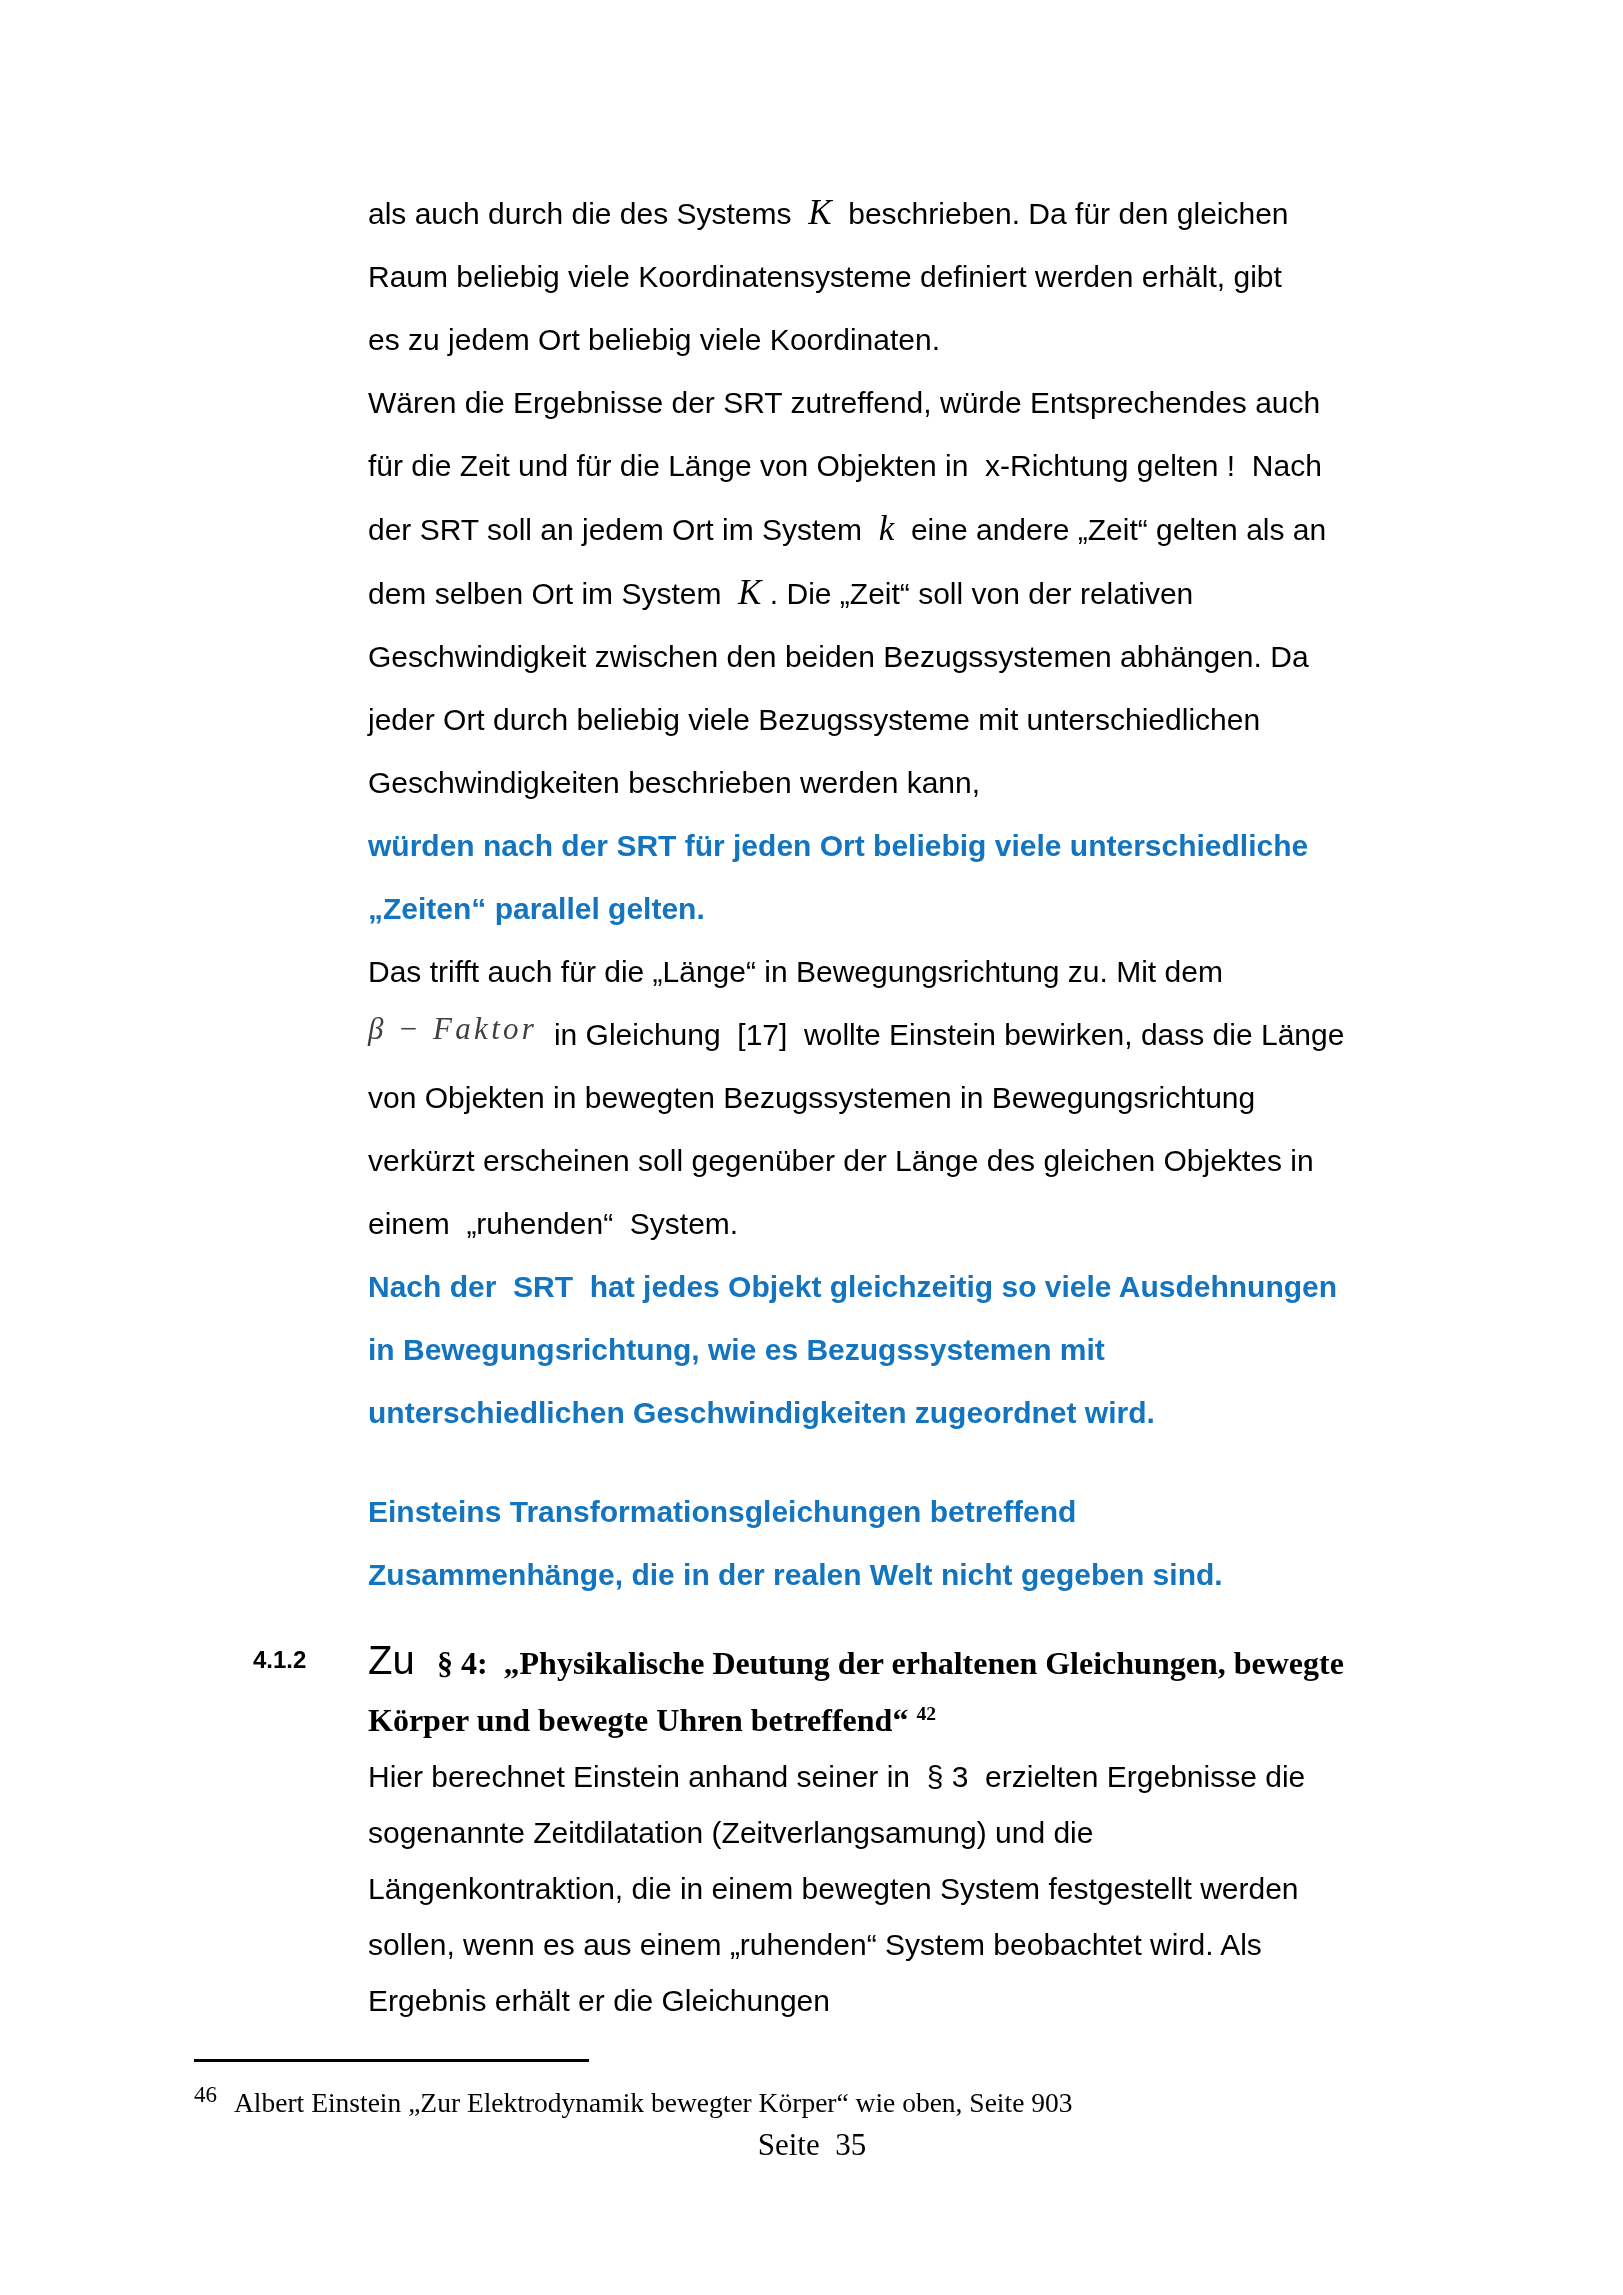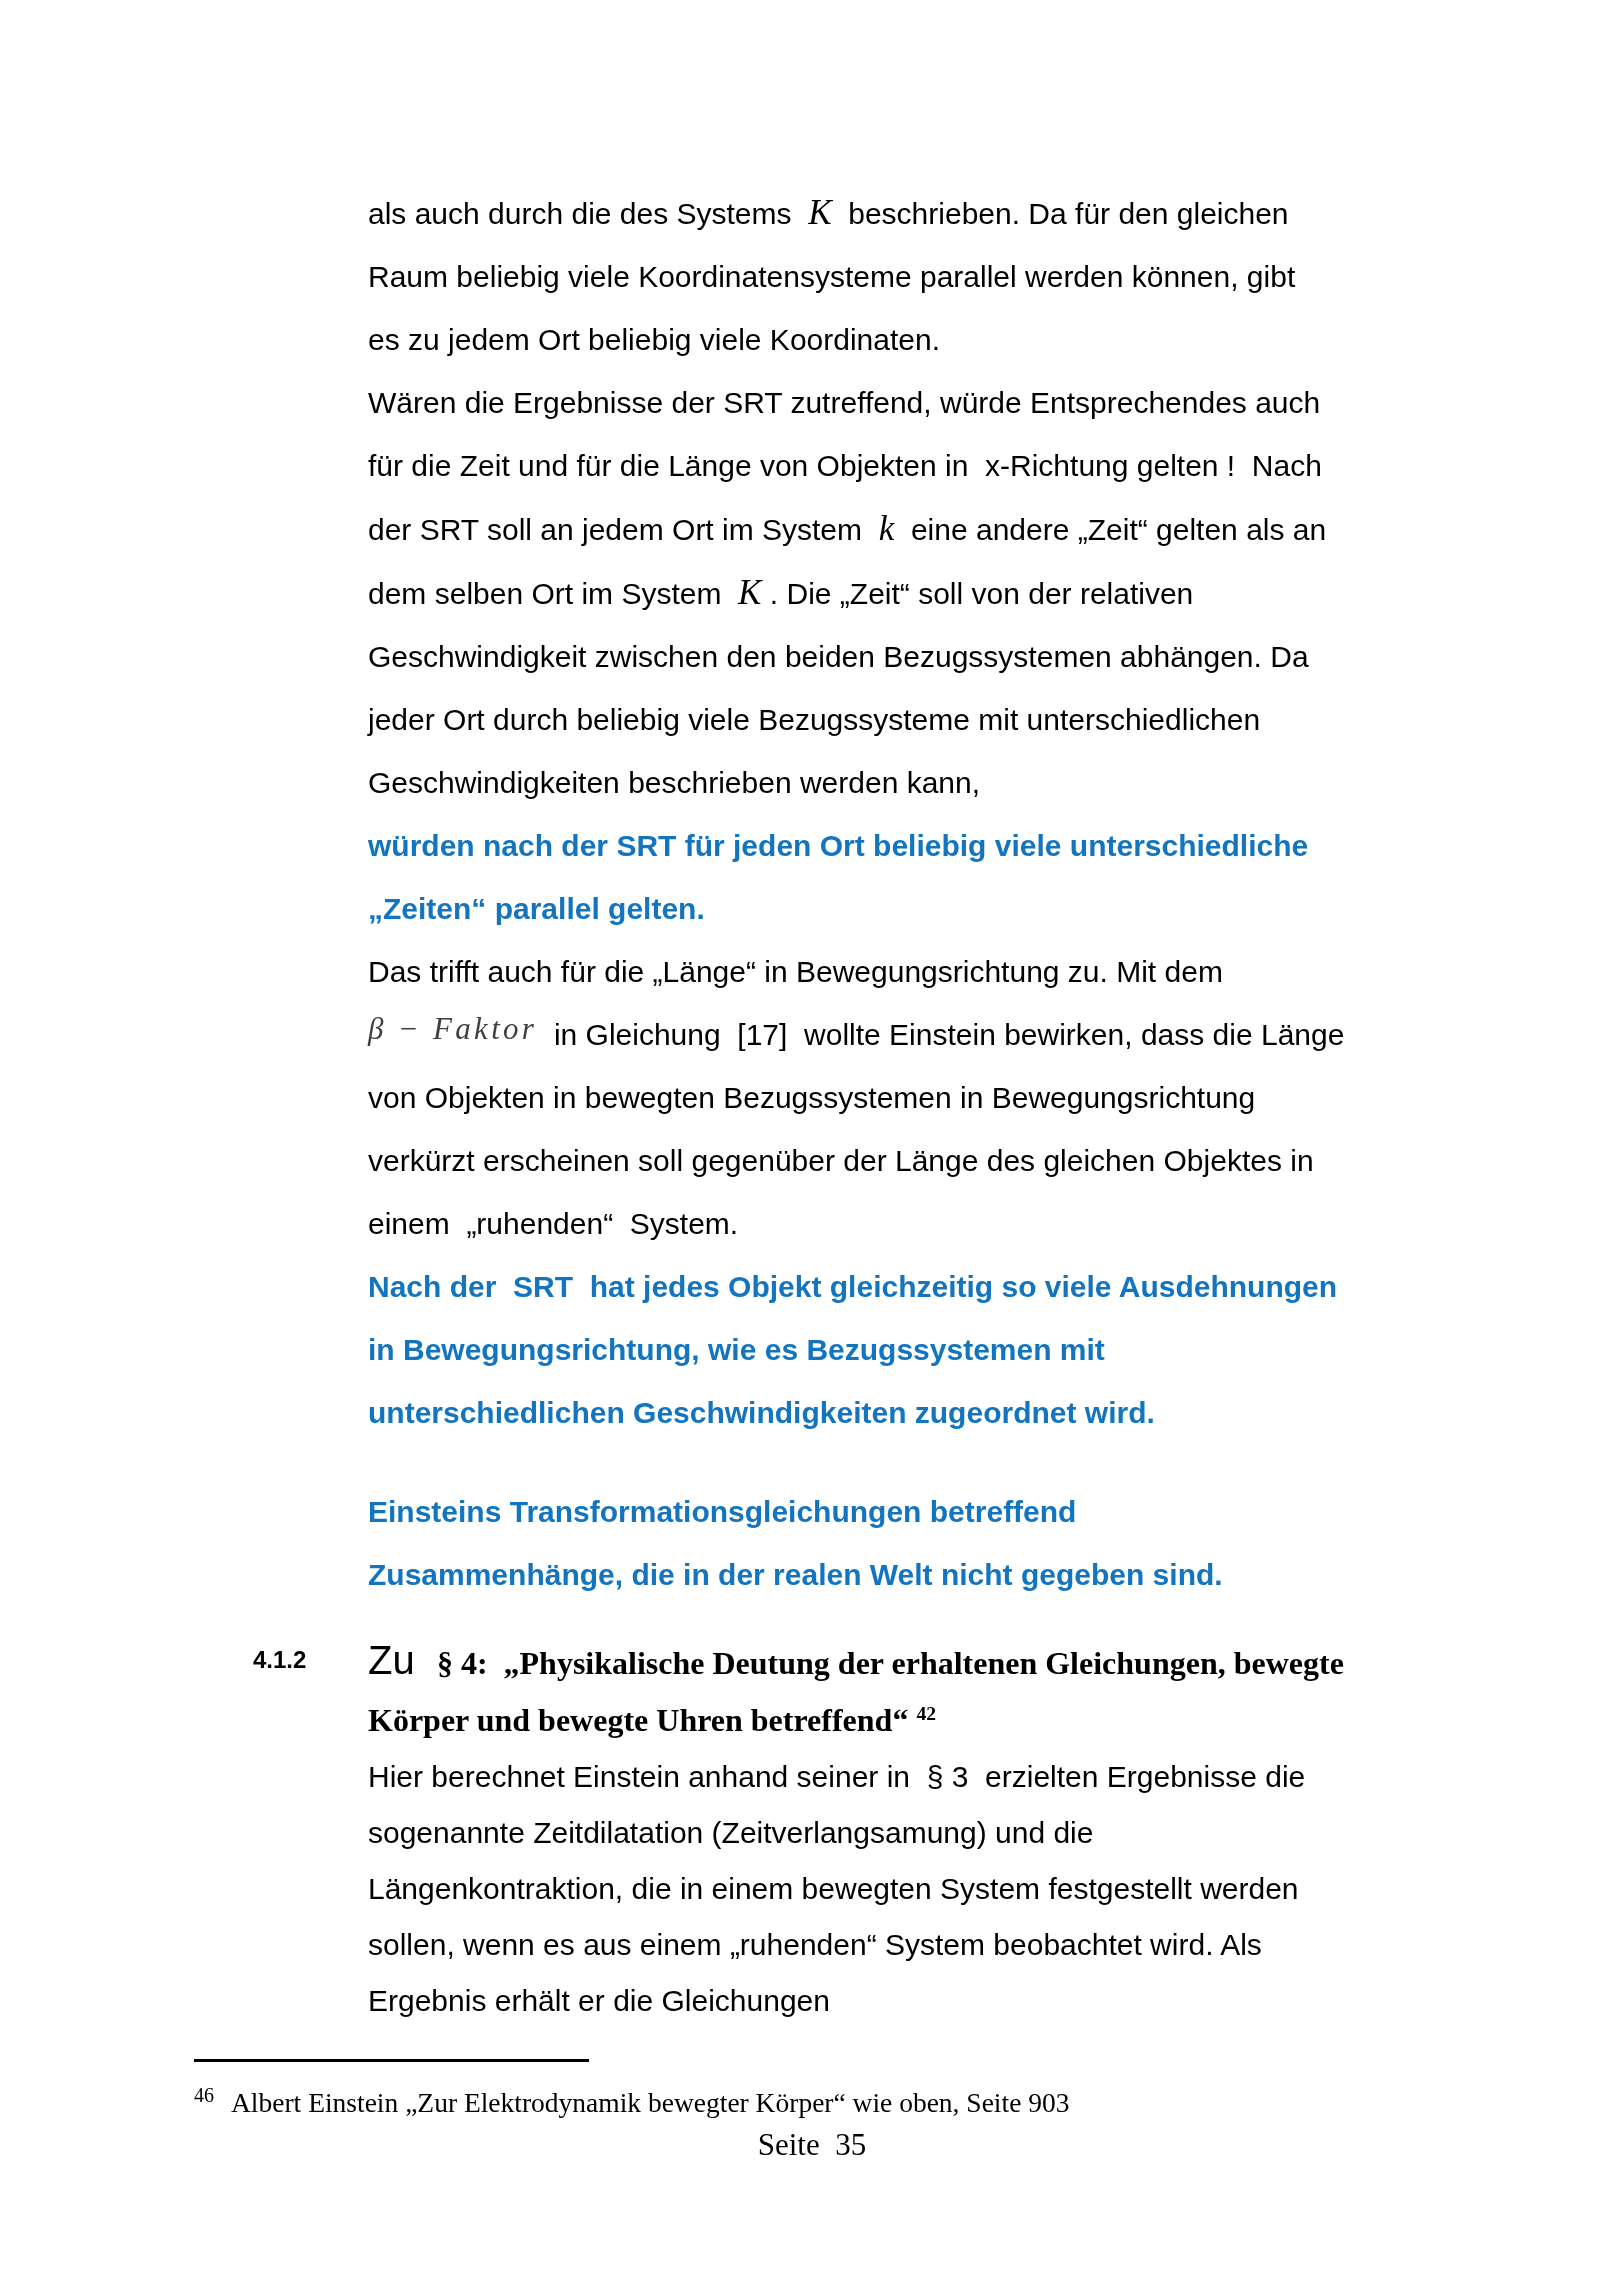--- a/index.html
+++ b/index.html
@@ -93,42 +93,42 @@
     background: #000000;
   }
   .fn-line {
     margin: 25px 0 0 194px;
     font-family: "Liberation Serif", serif;
     font-size: 27.5px;
     white-space: pre;
     color: #000000;
   }
   .fn-marker {
-    font-size: 20px;
+    font-size: 23px;
     vertical-align: super;
     margin-right: 17px;
     line-height: 0;
   }
   .page-footer {
     margin-top: 8px;
     text-align: center;
     font-family: "Liberation Serif", serif;
     font-size: 31px;
     white-space: pre;
     color: #000000;
   }
 </style>
 </head>
 <body>
 
 <div id="page">
 
   <div id="content">
       <div class="line"><span class="run-body">als auch durch die des Systems  </span><span class="run-math">K</span><span class="run-body">  beschrieben. Da für den gleichen</span></div>
-      <div class="line"><span class="run-body">Raum beliebig viele Koordinatensysteme parallel werden können, gibt</span></div>
+      <div class="line"><span class="run-body">Raum beliebig viele Koordinatensysteme definiert werden erhält, gibt</span></div>
       <div class="line"><span class="run-body">es zu jedem Ort beliebig viele Koordinaten.</span></div>
       <div class="line"><span class="run-body">Wären die Ergebnisse der SRT zutreffend, würde Entsprechendes auch</span></div>
       <div class="line"><span class="run-body">für die Zeit und für die Länge von Objekten in  x-Richtung gelten !  Nach</span></div>
       <div class="line"><span class="run-body">der SRT soll an jedem Ort im System  </span><span class="run-math">k</span><span class="run-body">  eine andere „Zeit“ gelten als an</span></div>
       <div class="line"><span class="run-body">dem selben Ort im System  </span><span class="run-math">K</span><span class="run-body"> . Die „Zeit“ soll von der relativen</span></div>
       <div class="line"><span class="run-body">Geschwindigkeit zwischen den beiden Bezugssystemen abhängen. Da</span></div>
       <div class="line"><span class="run-body">jeder Ort durch beliebig viele Bezugssysteme mit unterschiedlichen</span></div>
       <div class="line"><span class="run-body">Geschwindigkeiten beschrieben werden kann,</span></div>
       <div class="line"><span class="run-blue">würden nach der SRT für jeden Ort beliebig viele unterschiedliche</span></div>
       <div class="line"><span class="run-blue">„Zeiten“ parallel gelten.</span></div>

